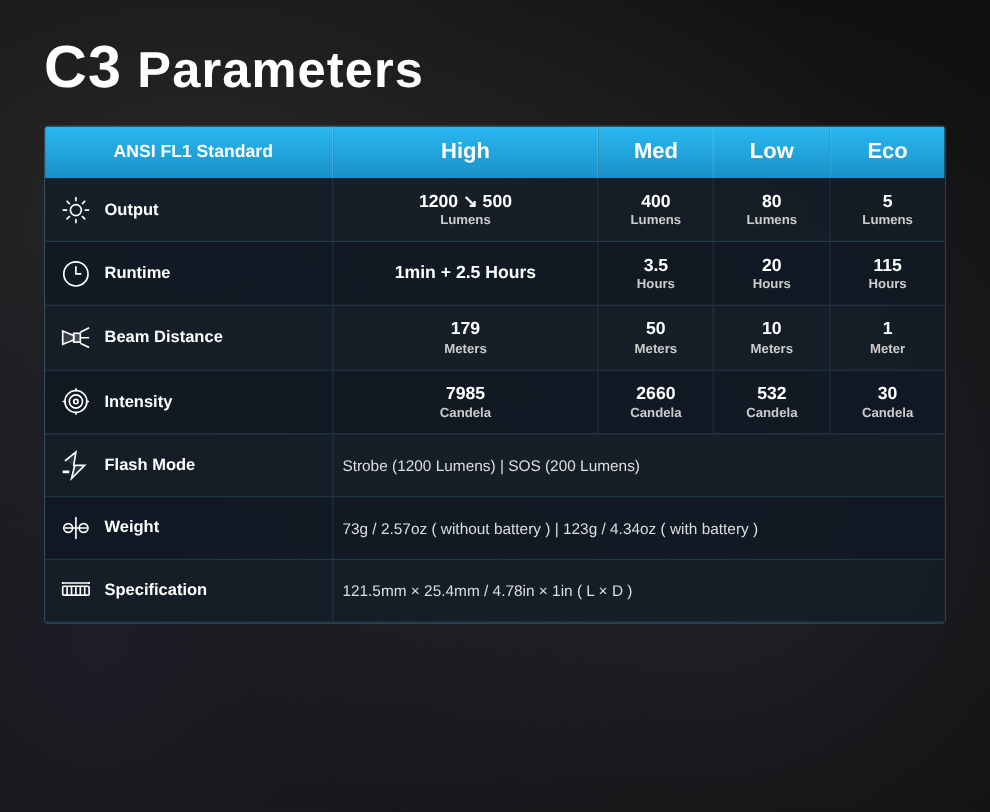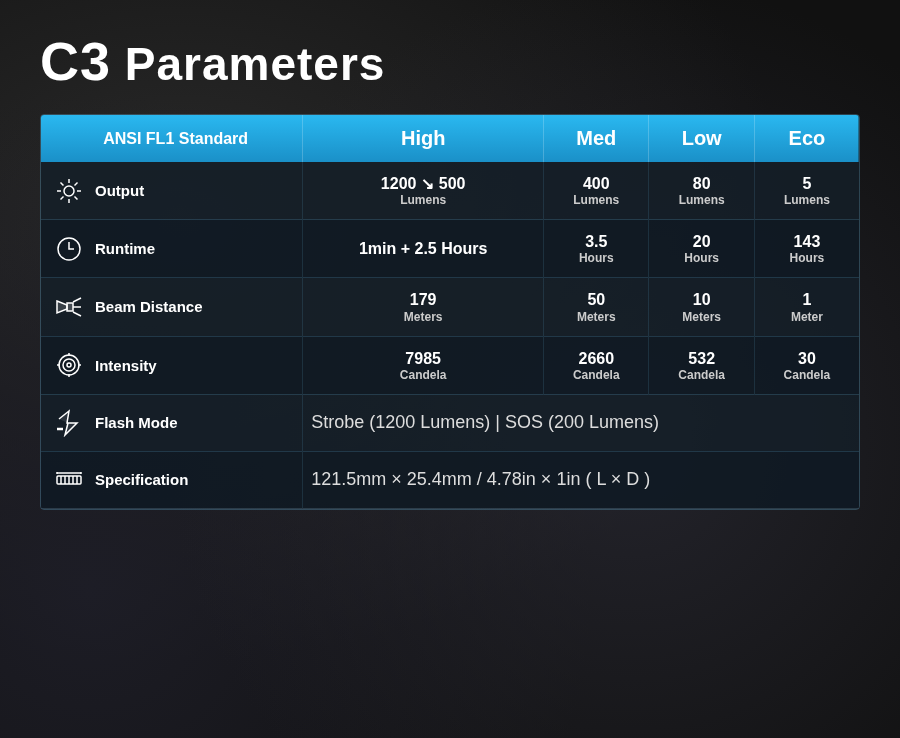--- a/index.html
+++ b/index.html
@@ -85,21 +85,21 @@
     tbody td:last-child {
       border-right: none;
     }
     tbody td:first-child {
       text-align: left;
       padding-left: 12px;
       width: 32%;
     }
     tbody td.wide-value {
       text-align: left;
-      font-size: 18px;
+      font-size: 14px;
       color: #ddd;
     }
     .cell-label {
       display: flex;
       align-items: center;
       gap: 10px;
     }
     .cell-icon {
       display: inline-flex;
       align-items: center;
@@ -196,21 +196,21 @@
         <circle cx="14" cy="14" r="11"></circle>
         <polyline points="14,7 14,14 19,14"></polyline>
       </svg>
               </span>
       <span class="cell-label-text">Runtime</span>
     </div>
   </td>
           <td><span class="value-main">1min + 2.5 Hours</span></td>
           <td><span class="value-main ">3.5</span><span class="value-sub">Hours</span></td>
           <td><span class="value-main ">20</span><span class="value-sub">Hours</span></td>
-          <td><span class="value-main ">143</span><span class="value-sub">Hours</span></td>
+          <td><span class="value-main ">115</span><span class="value-sub">Hours</span></td>
         </tr>
         <tr>
           <td>
     <div class="cell-label">
       <span class="cell-icon">
                 <svg viewBox="0 0 28 28" stroke="#fff" stroke-width="1.8" fill="none">
         <polygon points="2,8 12,12 12,16 2,20" fill="rgba(255,255,255,0.15)" stroke="#fff"></polygon>
         <rect x="12" y="10" width="6" height="8" fill="rgba(255,255,255,0.2)" stroke="#fff"></rect>
         <line x1="18" y1="9" x2="26" y2="5"></line>
         <line x1="18" y1="14" x2="26" y2="14"></line>
@@ -253,20 +253,36 @@
       <span class="cell-icon">
                 <svg viewBox="0 0 28 28" stroke="#fff" stroke-width="1.8" fill="none">
         <polyline points="4,10 14,2 12,14 22,14 10,26 13,14" fill="rgba(255,255,255,0.1)"></polyline>
         <line x1="2" y1="20" x2="8" y2="20" stroke-width="2.5"></line>
       </svg>
               </span>
       <span class="cell-label-text">Flash Mode</span>
     </div>
   </td>
           <td colspan="4" class="wide-value">Strobe (1200 Lumens) | SOS (200 Lumens)</td>
+        </tr>
+        <tr>
+          <td>
+    <div class="cell-label">
+      <span class="cell-icon">
+                <svg viewBox="0 0 28 28" stroke="#fff" stroke-width="1.8" fill="none">
+        <line x1="14" y1="4" x2="14" y2="24"></line>
+        <line x1="4" y1="14" x2="24" y2="14"></line>
+        <circle cx="7" cy="14" r="4"></circle>
+        <circle cx="21" cy="14" r="4"></circle>
+      </svg>
+              </span>
+      <span class="cell-label-text">Weight</span>
+    </div>
+  </td>
+          <td colspan="4" class="wide-value">73g / 2.57oz ( without battery ) | 123g / 4.34oz ( with battery )</td>
         </tr>
         <tr>
           <td>
     <div class="cell-label">
       <span class="cell-icon">
                 <svg viewBox="0 0 28 28" stroke="#fff" stroke-width="1.8" fill="none">
         <rect x="2" y="10" width="24" height="8" rx="1"></rect>
         <line x1="6" y1="10" x2="6" y2="18"></line>
         <line x1="10" y1="10" x2="10" y2="18"></line>
         <line x1="14" y1="10" x2="14" y2="18"></line>

